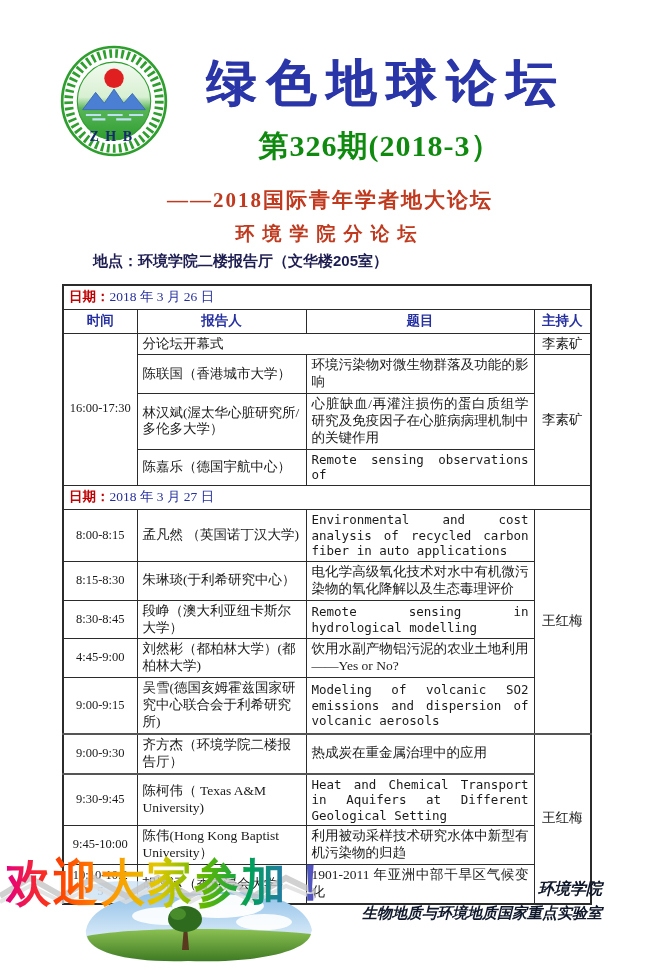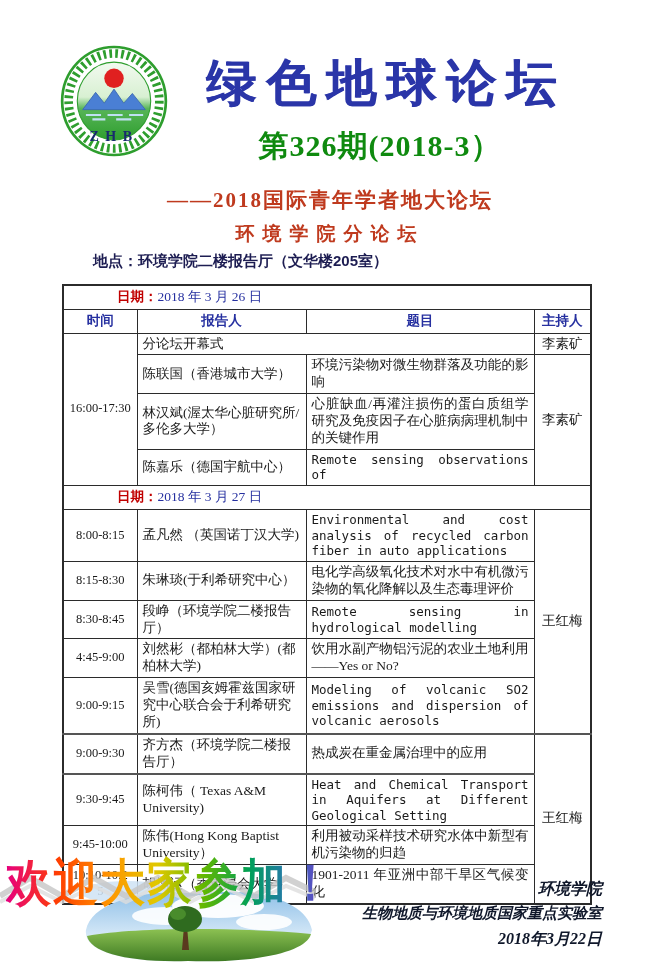--- a/index.html
+++ b/index.html
@@ -37,21 +37,21 @@
     position:absolute; left:62px; top:284px; width:528px;
     border-collapse:collapse; table-layout:fixed;
     font-size:13.5px; line-height:1.25;
   }
   table.schedule td {
     border:1px solid #2b2b2b; padding:2px 5px; vertical-align:middle;
     overflow:hidden;
   }
   table.schedule { border:2px solid #2b2b2b; }
   tr.date-row td { height:24px; text-align:left; }
-  .dl { color:#c00000; font-weight:bold;margin-left:48px; }
+  .dl { color:#c00000; font-weight:bold; }
   .dv { color:#2630a0; }
   tr.head-row td {
     height:24px; text-align:center; color:#2630a0; font-weight:bold;margin-left:37px;
   }
   td.c-time { text-align:center; font-size:12.5px; padding:2px 2px; }
   td.c-speaker { text-align:left; }
   td.c-topic { text-align:justify; }
   td.c-topic.en {
     font-family:"DejaVu Sans Mono","Liberation Mono",monospace; font-size:12.5px;
   }
@@ -151,21 +151,21 @@
     <td class="c-topic en">Environmental and cost analysis of recycled carbon fiber in auto applications</td>
     <td class="c-host" rowspan="5">王红梅</td>
   </tr>
   <tr>
     <td class="c-time">8:15-8:30</td>
     <td class="c-speaker">朱琳琰(于利希研究中心）</td>
     <td class="c-topic">电化学高级氧化技术对水中有机微污染物的氧化降解以及生态毒理评价</td>
   </tr>
   <tr>
     <td class="c-time">8:30-8:45</td>
-    <td class="c-speaker">段峥（环境学院二楼报告厅）</td>
+    <td class="c-speaker">段峥（澳大利亚纽卡斯尔大学）</td>
     <td class="c-topic en">Remote sensing in hydrological modelling</td>
   </tr>
   <tr>
     <td class="c-time">4:45-9:00</td>
     <td class="c-speaker">刘然彬（都柏林大学）(都柏林大学)</td>
     <td class="c-topic">饮用水副产物铝污泥的农业土地利用——Yes or No?</td>
   </tr>
   <tr>
     <td class="c-time">9:00-9:15</td>
     <td class="c-speaker">吴雪(德国亥姆霍兹国家研究中心联合会于利希研究所)</td>
@@ -219,14 +219,13 @@
   <ellipse cx="198" cy="44" rx="28" ry="8" fill="#ffffff" opacity="0.9"></ellipse>
   <path d="M21,58 C75,48 180,50 245,56 C240,74 192,85 122,83 C62,85 24,74 21,58 Z" fill="url(#grassG)"></path>
   <path d="M116,72 L118,48 L121,48 L123,72 Z" fill="#5a3a1e"></path>
   <ellipse cx="119" cy="41" rx="17" ry="13" fill="#2f6b1f"></ellipse>
   <ellipse cx="112" cy="36" rx="8" ry="6" fill="#498c2c"></ellipse>
 </svg>
 
 <div class="org-block">
   <div>环境学院</div>
   <div class="small">生物地质与环境地质国家重点实验室</div>
-  <div>2018年3月22日</div>
 </div>
 
 </body></html>

